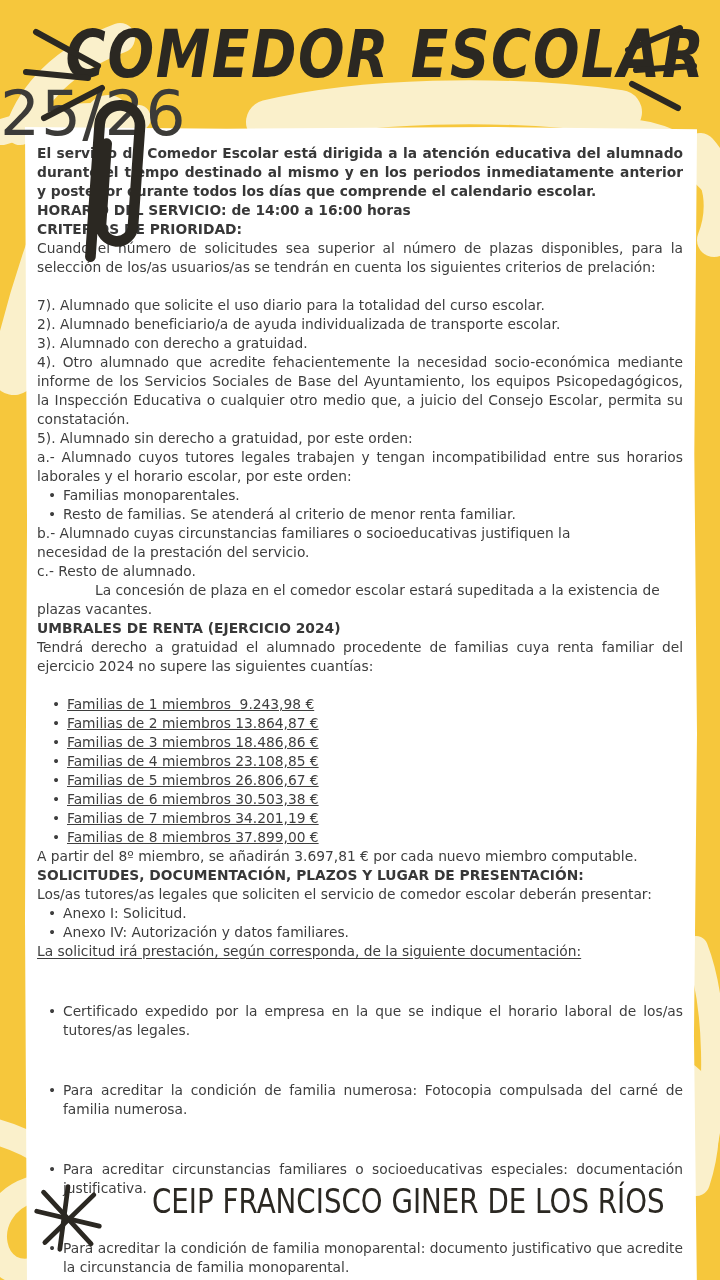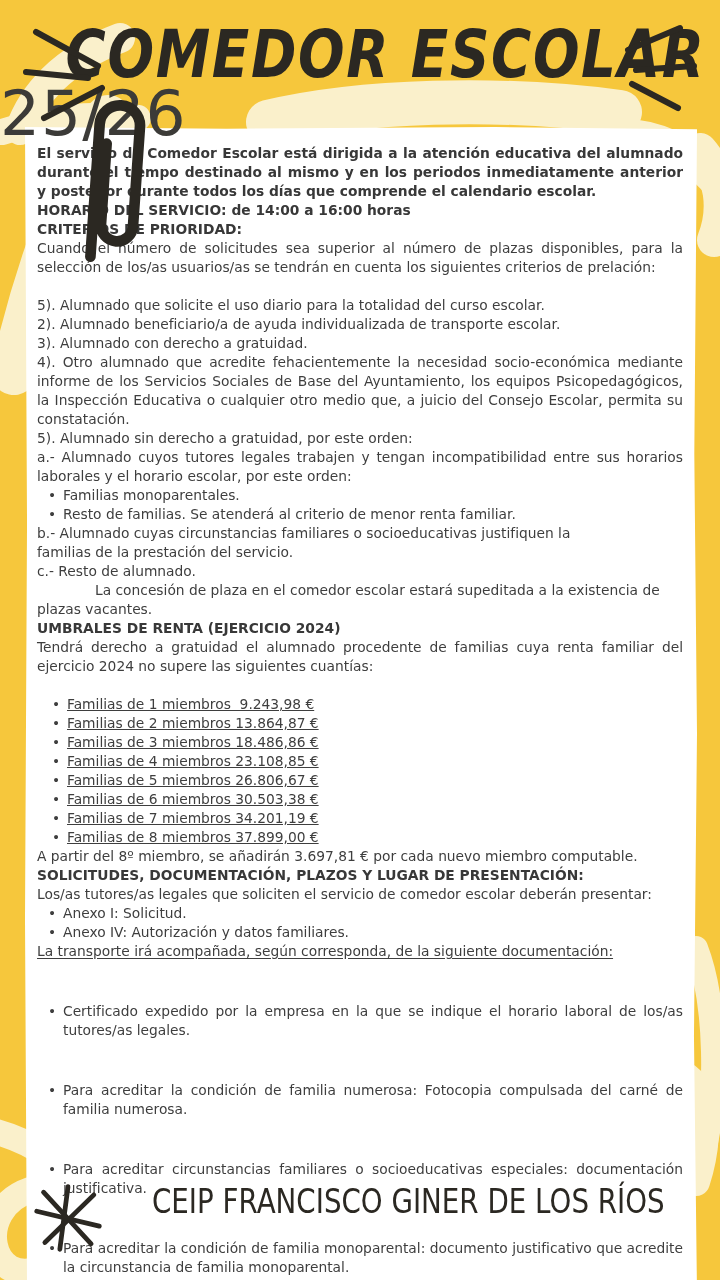--- a/index.html
+++ b/index.html
@@ -124,34 +124,34 @@
 
     <p class="just b">El servicio de Comedor Escolar está dirigida a la atención educativa del alumnado durante el tiempo destinado al mismo y en los periodos inmediatamente anterior y posterior durante todos los días que comprende el calendario escolar.</p>
 
     <p class="b sect">HORARIO DEL SERVICIO: de 14:00 a 16:00 horas</p>
 
     <p class="b sect">CRITERIOS DE PRIORIDAD:</p>
     <p class="just">Cuando el número de solicitudes sea superior al número de plazas disponibles, para la selección de los/as usuarios/as se tendrán en cuenta los siguientes criterios de prelación:</p>
     <div class="gap"></div>
 
     <div>
-        <p class="just">5). Alumnado que solicite el uso diario para la totalidad del curso escolar.</p>
+        <p class="just">7). Alumnado que solicite el uso diario para la totalidad del curso escolar.</p>
         <p class="just">2). Alumnado beneficiario/a de ayuda individualizada de transporte escolar.</p>
         <p class="just">3). Alumnado con derecho a gratuidad.</p>
         <p class="just">4). Otro alumnado que acredite fehacientemente la necesidad socio-económica mediante informe de los Servicios Sociales de Base del Ayuntamiento, los equipos Psicopedagógicos, la Inspección Educativa o cualquier otro medio que, a juicio del Consejo Escolar, permita su constatación.</p>
         <p class="just">5). Alumnado sin derecho a gratuidad, por este orden:</p>
       </div>
 
     <p class="just">a.- Alumnado cuyos tutores legales trabajen y tengan incompatibilidad entre sus horarios laborales y el horario escolar, por este orden:</p>
     <ul class="blist">
         <li>Familias monoparentales.</li>
         <li>Resto de familias. Se atenderá al criterio de menor renta familiar.</li>
       </ul>
     <p>b.- Alumnado cuyas circunstancias familiares o socioeducativas justifiquen la</p>
-    <p>familias de la prestación del servicio.</p>
+    <p>necesidad de la prestación del servicio.</p>
     <p>c.- Resto de alumnado.</p>
     <p class="note-indent">La concesión de plaza en el comedor escolar estará supeditada a la existencia de plazas vacantes.</p>
 
     <p class="b sect">UMBRALES DE RENTA (EJERCICIO 2024)</p>
     <p class="just sect">Tendrá derecho a gratuidad el alumnado procedente de familias cuya renta familiar del ejercicio 2024 no supere las siguientes cuantías:</p>
     <div class="gap"></div>
     <ul class="blist money">
         <li>Familias de 1 miembros  9.243,98 €</li>
         <li>Familias de 2 miembros 13.864,87 €</li>
         <li>Familias de 3 miembros 18.486,86 €</li>
@@ -162,21 +162,21 @@
         <li>Familias de 8 miembros 37.899,00 €</li>
       </ul>
     <p>A partir del 8º miembro, se añadirán 3.697,81 € por cada nuevo miembro computable.</p>
 
     <p class="b sect">SOLICITUDES, DOCUMENTACIÓN, PLAZOS Y LUGAR DE PRESENTACIÓN:</p>
     <p>Los/as tutores/as legales que soliciten el servicio de comedor escolar deberán presentar:</p>
     <ul class="blist">
         <li>Anexo I: Solicitud.</li>
         <li>Anexo IV: Autorización y datos familiares.</li>
       </ul>
-    <p class="underlined">La transporte irá acompañada, según corresponda, de la siguiente documentación:</p>
+    <p class="underlined">La solicitud irá prestación, según corresponda, de la siguiente documentación:</p>
     <ul class="blist docs">
         <li>Certificado expedido por la empresa en la que se indique el horario laboral de los/as tutores/as legales.</li>
         <li>Para acreditar la condición de familia numerosa: Fotocopia compulsada del carné de familia numerosa.</li>
         <li>Para acreditar circunstancias familiares o socioeducativas especiales: documentación justificativa.</li>
         <li>Para acreditar la condición de familia monoparental: documento justificativo que acredite la circunstancia de familia monoparental.</li>
       </ul>
 
   </div>
 
   <div class="footer">

